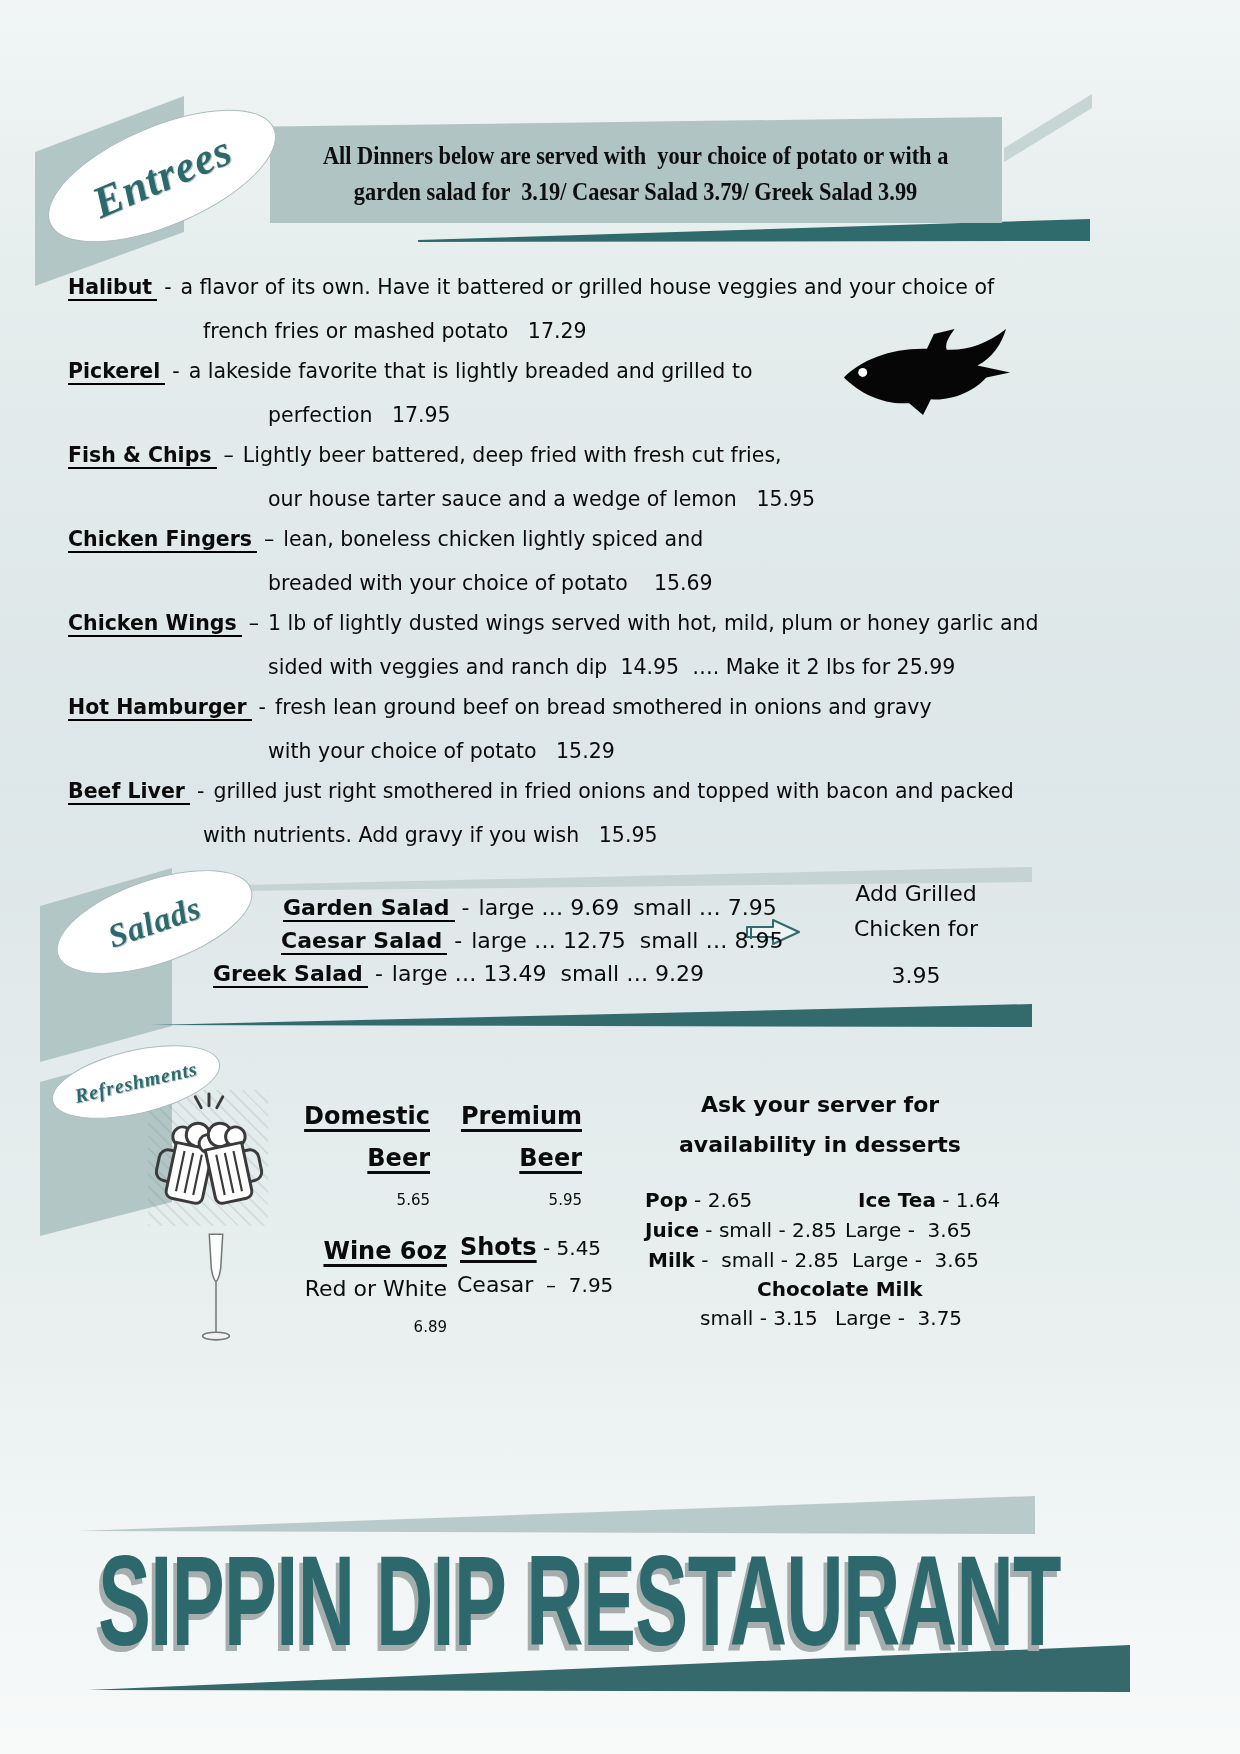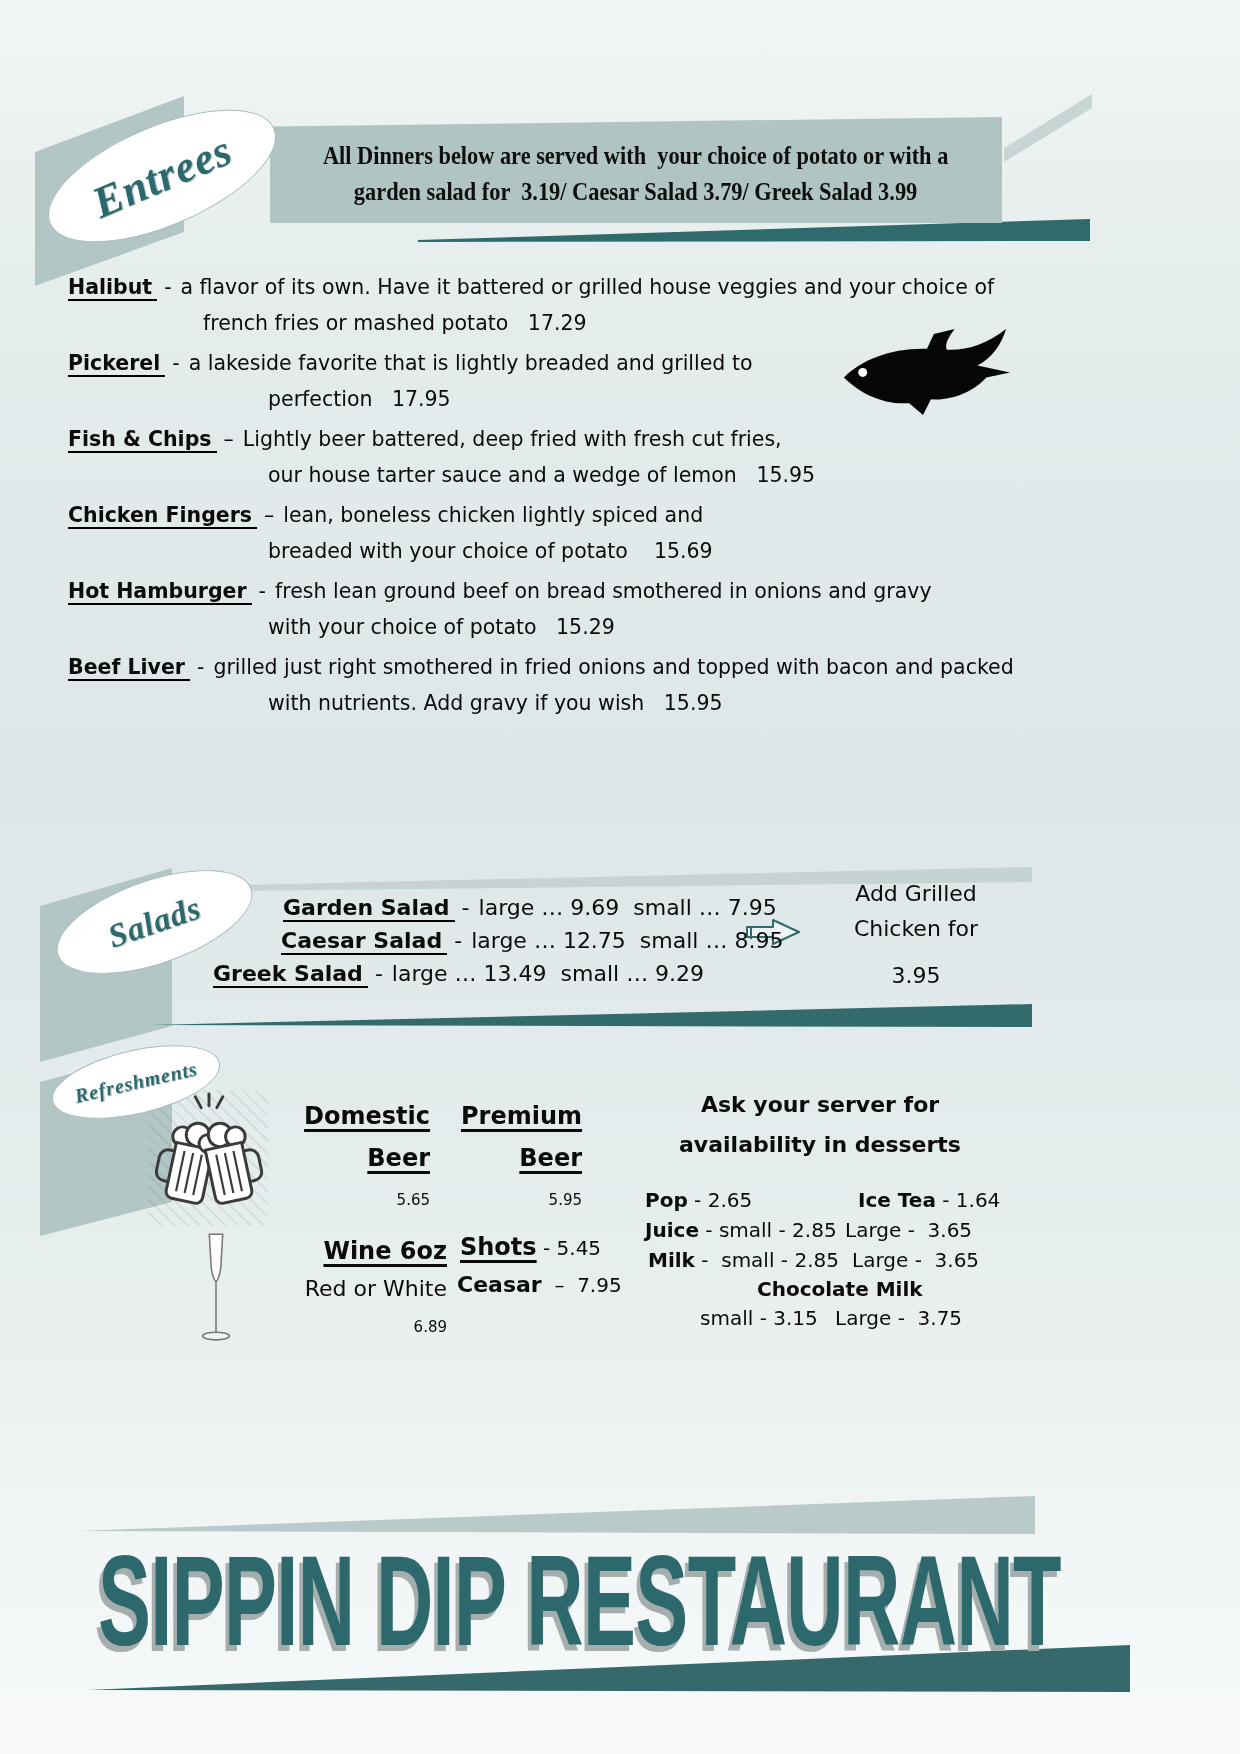--- a/index.html
+++ b/index.html
@@ -24,42 +24,42 @@
   
   .banner{position:absolute;left:270px;top:117px;width:732px;height:106px;background:#b0c4c4;z-index:1;
     clip-path:polygon(0 9%,100% 0,100% 100%,0 100%);
     display:flex;flex-direction:column;align-items:center;justify-content:center;gap:3px;padding-top:6px}
   .banner-line{font-family:"Liberation Serif","DejaVu Serif",serif;font-weight:700;font-size:26px;line-height:33px;color:#0e0e0e;white-space:pre;transform:scaleX(.86)}
 
   
   .entrees-list{position:absolute;left:68px;top:272px;width:1012px;font-size:20.5px;z-index:3}
   .entree{margin-bottom:10px}
   .entree .l1{white-space:pre;line-height:30px}
-  .entree .l2{white-space:pre;line-height:30px;margin-top:6px;padding-left:200px}
+  .entree .l2{white-space:pre;line-height:30px;margin-top:14px;padding-left:200px}
   .entree:nth-child(1) .l2,.entree:nth-child(7) .l2{padding-left:135px}
   .entree .l2:empty{display:none}
   .nm{font-weight:700;border-bottom:2.5px solid #000;padding-right:5px;white-space:pre}
   .dash{margin:0 9px 0 7px}
 
   
   .salad-row{position:absolute;white-space:pre;font-size:22px;z-index:3}
   .promo{position:absolute;left:832px;top:876px;width:168px;text-align:center;font-size:22px;line-height:35px;z-index:3}
   .promo .price{margin-top:12px}
 
   
   .col{position:absolute;text-align:right;z-index:3}
   .col-head{font-weight:700;font-size:24px;text-decoration:underline;text-decoration-thickness:2.5px;text-underline-offset:5px}
   .beer-col div{line-height:42px}
   .beer-price,.small-price{font-size:15px}
   .wine-col div{line-height:38px}
   .wine-sub{font-size:22px}
   .line-left{position:absolute;white-space:pre;z-index:3}
   .shots-line .col-head{font-size:24px}
   .plain{font-size:20px}
-  .ceasar-lbl{font-weight:700;font-size:22px}
+  .ceasar-lbl{font-weight:400;font-size:22px}
   .note-block{position:absolute;left:655px;top:1085px;width:330px;text-align:center;font-weight:700;font-size:22px;line-height:40px;z-index:3}
   .drink{position:absolute;white-space:pre;font-size:20px;z-index:3}
   .bl{font-weight:700}
   .hatch{position:absolute;left:148px;top:1090px;width:120px;height:136px;z-index:1;
     background:repeating-linear-gradient(45deg,rgba(90,110,110,.12) 0 2px,transparent 2px 9px)}
   .icon{position:absolute;z-index:2}
 
   
   .ft-wrap{position:absolute;left:98px;top:1536px;width:1800px;transform:scaleX(.62);transform-origin:0 50%;z-index:3}
   .ft{font-family:"Liberation Sans","DejaVu Sans",sans-serif;font-weight:700;font-size:128px;line-height:1.02;color:#2d686c;letter-spacing:-1px;white-space:pre;text-shadow:-6px 6px 0 #a5adad}
@@ -104,20 +104,24 @@
     <div class="l1"><span class="nm">Pickerel</span><span class="dash">-</span><span>a lakeside favorite that is lightly breaded and grilled to</span></div>
     <div class="l2">perfection   17.95</div>
   </div>
   <div class="entree">
     <div class="l1"><span class="nm">Fish &amp; Chips</span><span class="dash">–</span><span>Lightly beer battered, deep fried with fresh cut fries,</span></div>
     <div class="l2">our house tarter sauce and a wedge of lemon   15.95</div>
   </div>
   <div class="entree">
     <div class="l1"><span class="nm">Chicken Fingers</span><span class="dash">–</span><span>lean, boneless chicken lightly spiced and</span></div>
     <div class="l2">breaded with your choice of potato    15.69</div>
+  </div>
+  <div class="entree">
+    <div class="l1"><span class="nm">Chicken Wings</span><span class="dash">–</span><span>1 lb of lightly dusted wings served with hot, mild, plum or honey garlic and</span></div>
+    <div class="l2">sided with veggies and ranch dip  14.95  …. Make it 2 lbs for 25.99</div>
   </div>
   <div class="entree">
     <div class="l1"><span class="nm">Hot Hamburger</span><span class="dash">-</span><span>fresh lean ground beef on bread smothered in onions and gravy</span></div>
     <div class="l2">with your choice of potato   15.29</div>
   </div>
   <div class="entree">
     <div class="l1"><span class="nm">Beef Liver</span><span class="dash">-</span><span>grilled just right smothered in fried onions and topped with bacon and packed</span></div>
     <div class="l2">with nutrients. Add gravy if you wish   15.95</div>
   </div>
 </div>

